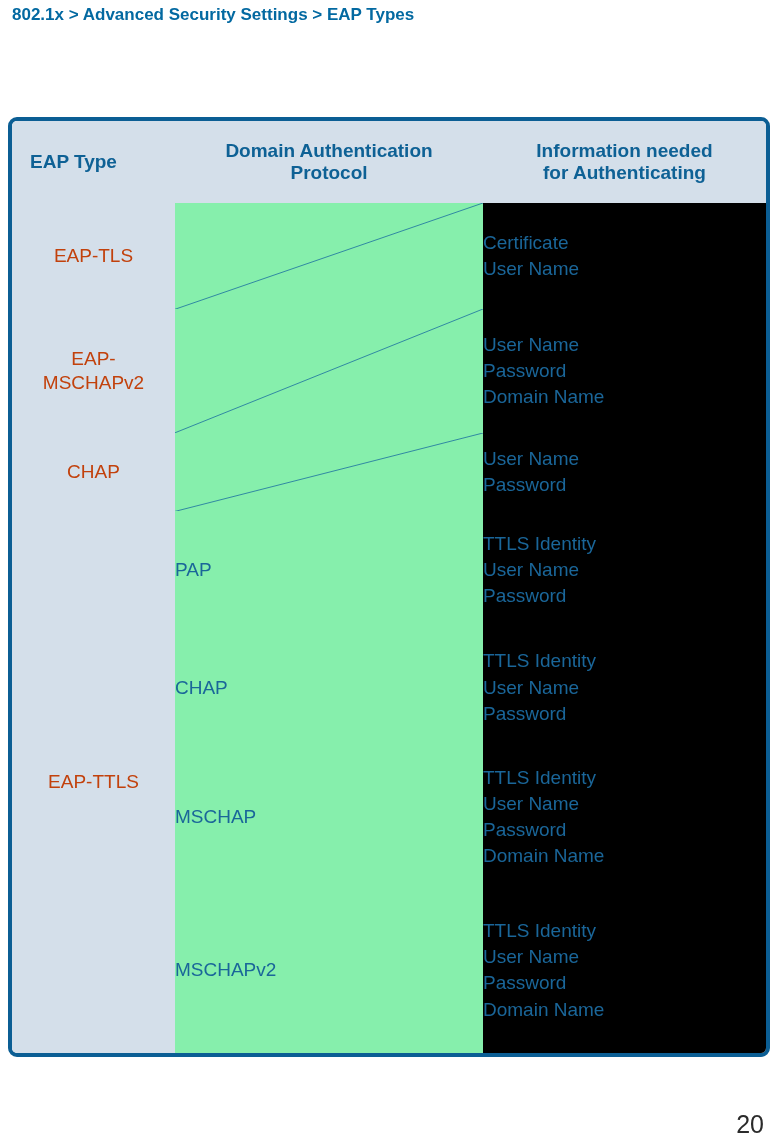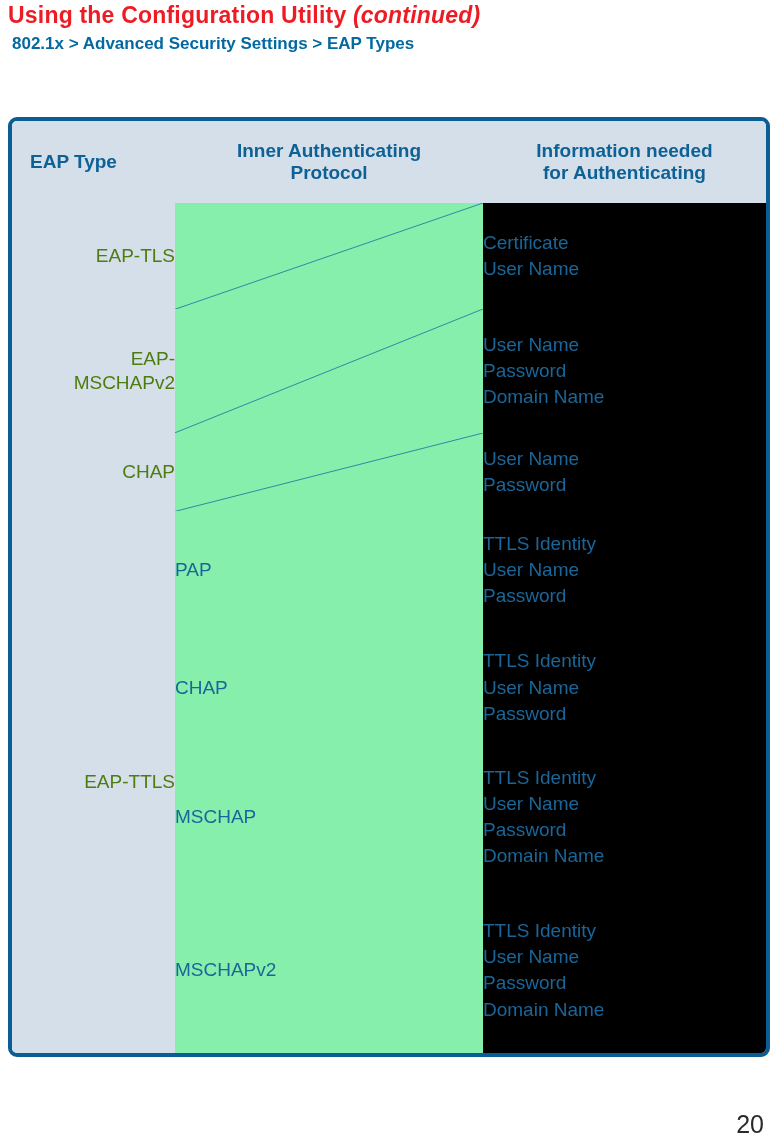--- a/index.html
+++ b/index.html
@@ -92,24 +92,24 @@
     height: 82px;
   }
   thead th.h-left {
     text-align: left;
     padding-left: 18px;
   }
 
   
   td.eap-type {
     background: #D4DFEA;
-    color: #4d7c0f;
+    color: #c2410c;
     font-size: 19px;
     line-height: 1.25;
-    text-align: right;
+    text-align: center;
     padding-left: 20px;
   }
   td.eap-type.merged {
     vertical-align: middle;
   }
 
   
   td.inner-proto {
     color: #1A6699;
     font-size: 19px;
@@ -149,39 +149,35 @@
     bottom: 6px;
     font-size: 25px;
     color: #2B2B2B;
     font-family: "Liberation Sans", sans-serif;
   }
 </style>
 </head>
 <body>
 
 <div class="page-header">
-  <div class="title-line">
-    <span>Using the Configuration Utility</span>
-    <span class="cont">(continued)</span>
-  </div>
   <div class="subtitle-line">802.1x &gt; Advanced Security Settings &gt; EAP Types</div>
 </div>
 
 <div class="eap-table-wrap">
   <table class="eap-table">
     <colgroup>
       <col class="c1">
         <col class="c2">
         <col class="c3">
     </colgroup>
     <thead>
       <tr>
         <th class="h-left hsep-thick">EAP Type</th>
         <th class="vdiv-l hsep-thick">
-          <span>Inner Authenticating</span><br>
+          <span>Domain Authentication</span><br>
           <span>Protocol</span>
         </th>
         <th class="vdiv-l hsep-thick">
           <span>Information needed</span><br>
           <span>for Authenticating</span>
         </th>
       </tr>
     </thead>
     <tbody>
 

